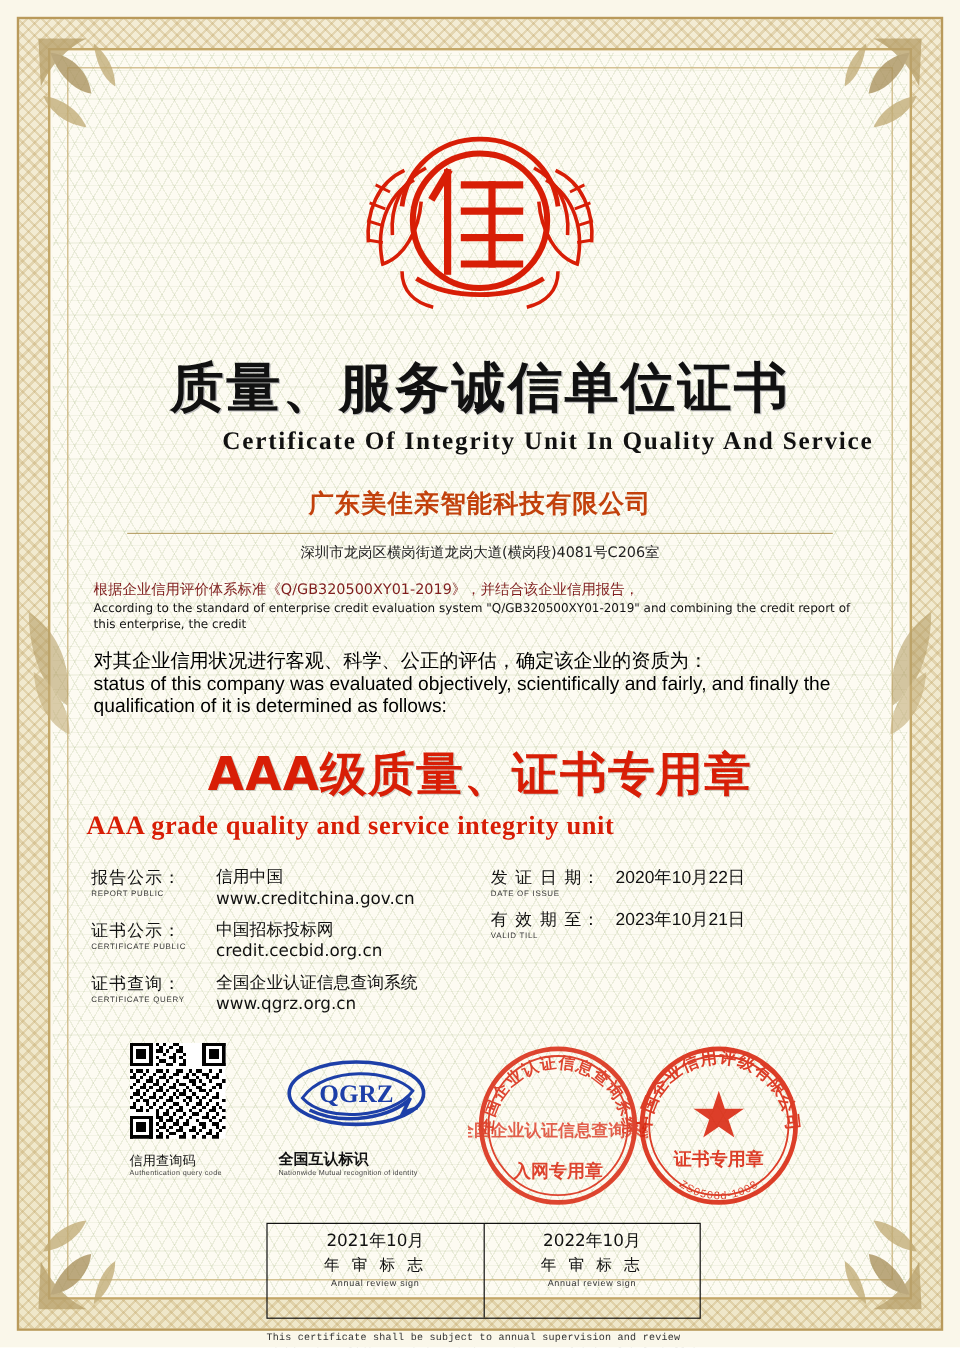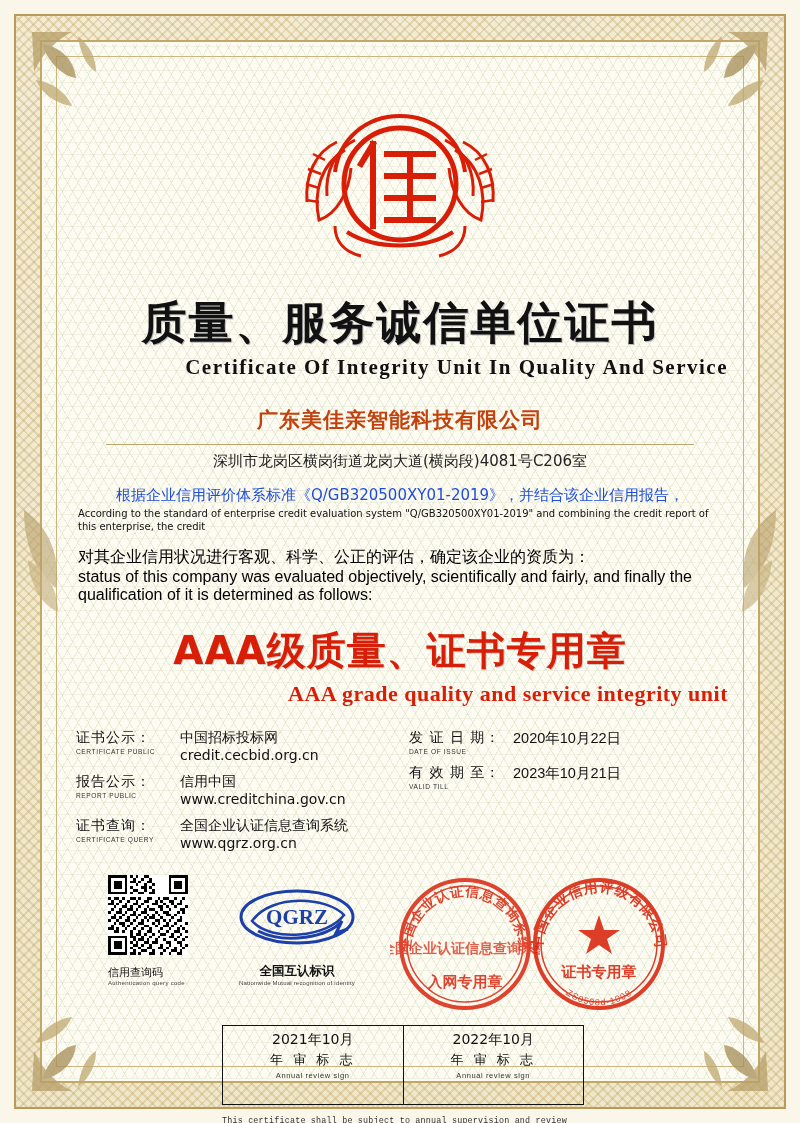--- a/index.html
+++ b/index.html
@@ -59,36 +59,36 @@
   .title-en{
     text-align:right;font-family:"Liberation Serif",serif;font-weight:bold;
     font-size:21px;color:#111;letter-spacing:1.5px;margin-top:2px;
   }
   .company{
     text-align:center;font-family:"DejaVu Sans",sans-serif;font-weight:bold;
     font-size:21px;color:#c2410c;margin-top:26px;letter-spacing:1px;
   }
   .hr-gold{height:1px;background:#b9a46d;margin:10px 34px 0 34px;}
   .addr{
-    text-align:center;font-size:15px;color:#222;margin-top:7px;
+    text-align:center;font-size:12px;color:#222;margin-top:7px;
     font-family:"DejaVu Sans",sans-serif;
   }
 
   .para{margin-top:14px;padding:0 6px;}
-  .para .cn{font-size:15px;color:#1d4ed8;font-family:"DejaVu Sans",sans-serif;line-height:1.35;text-align:center;}
+  .para .cn{font-size:12px;color:#7f1d1d;font-family:"DejaVu Sans",sans-serif;line-height:1.35;}
   .para .en{font-size:10px;color:#111;font-family:"DejaVu Sans",sans-serif;margin-top:2px;line-height:1.3;}
   .para2{margin-top:14px;padding:0 6px;}
 
   .grade-cn{
     text-align:center;color:#d81e06;font-weight:bold;
     font-family:"DejaVu Sans",sans-serif;font-size:39px;margin-top:20px;
     letter-spacing:1px;text-shadow:1px 1px 0 rgba(0,0,0,.18);
   }
   .grade-en{
-    text-align:right;color:#d81e06;font-weight:bold;
+    text-align:left;color:#d81e06;font-weight:bold;
     font-family:"Liberation Serif",serif;font-size:22px;margin-top:3px;letter-spacing:.5px;
   }
 
   
   .info{display:flex;margin-top:22px;padding:0 4px;}
   .info-col{flex:1;}
   .info-col.right{padding-left:18px;}
   .row{display:flex;align-items:flex-start;margin-bottom:9px;}
   .lab{width:104px;flex:0 0 104px;}
   .lab .l-cn{font-size:14px;font-family:"DejaVu Sans",sans-serif;color:#111;letter-spacing:1px;}
@@ -96,21 +96,21 @@
   .val{font-size:14px;color:#111;font-family:"DejaVu Sans",sans-serif;line-height:1.25;}
   .val .v2{display:block;}
   .val.num{font-family:"Liberation Sans",sans-serif;font-size:14.5px;}
 
   
   .badges{position:relative;height:150px;margin-top:8px;}
   .qr{position:absolute;left:36px;top:6px;width:92px;}
   .qr-img{width:80px;height:80px;margin:0 auto;}
   .qr-cap-cn{font-size:11px;margin-top:6px;font-family:"DejaVu Sans",sans-serif;color:#111;}
   .qr-cap-en{font-size:6px;color:#444;letter-spacing:.3px;}
-  .qgrz{position:absolute;left:160px;top:18px;text-align:center;width:130px;}
+  .qgrz{position:absolute;left:160px;top:18px;text-align:left;width:130px;}
   .qgrz-cap-cn{font-size:12.5px;margin-top:6px;font-family:"DejaVu Sans",sans-serif;color:#111;font-weight:bold;}
   .qgrz-cap-en{font-size:6px;color:#444;letter-spacing:.2px;}
   .seal{position:absolute;top:0;}
   .seal.s1{left:318px;}
   .seal.s2{left:452px;}
 
   
   .review{display:flex;margin:6px 0 0 150px;width:360px;border:1px solid #111;}
   .rbox{flex:1;text-align:center;padding:5px 0 24px 0;}
   .rbox + .rbox{border-left:1px solid #111;}
@@ -233,37 +233,37 @@
     </div>
 
     <div class="grade-cn">AAA级质量、证书专用章</div>
     <div class="grade-en">AAA grade quality and service integrity unit</div>
 
     <div class="info">
       <div class="info-col">
 
         <div class="row">
           <div class="lab">
+            <div class="l-cn">报告公示：</div>
+            <div class="l-en">REPORT PUBLIC</div>
+          </div>
+          <div class="val">
+            <span>信用中国</span>
+            <span class="v2">www.creditchina.gov.cn</span>
+          </div>
+        </div>
+
+        <div class="row">
+          <div class="lab">
             <div class="l-cn">证书公示：</div>
             <div class="l-en">CERTIFICATE PUBLIC</div>
           </div>
           <div class="val">
             <span>中国招标投标网</span>
             <span class="v2">credit.cecbid.org.cn</span>
-          </div>
-        </div>
-
-        <div class="row">
-          <div class="lab">
-            <div class="l-cn">报告公示：</div>
-            <div class="l-en">REPORT PUBLIC</div>
-          </div>
-          <div class="val">
-            <span>信用中国</span>
-            <span class="v2">www.creditchina.gov.cn</span>
           </div>
         </div>
 
         <div class="row">
           <div class="lab">
             <div class="l-cn">证书查询：</div>
             <div class="l-en">CERTIFICATE QUERY</div>
           </div>
           <div class="val">
             <span>全国企业认证信息查询系统</span>

